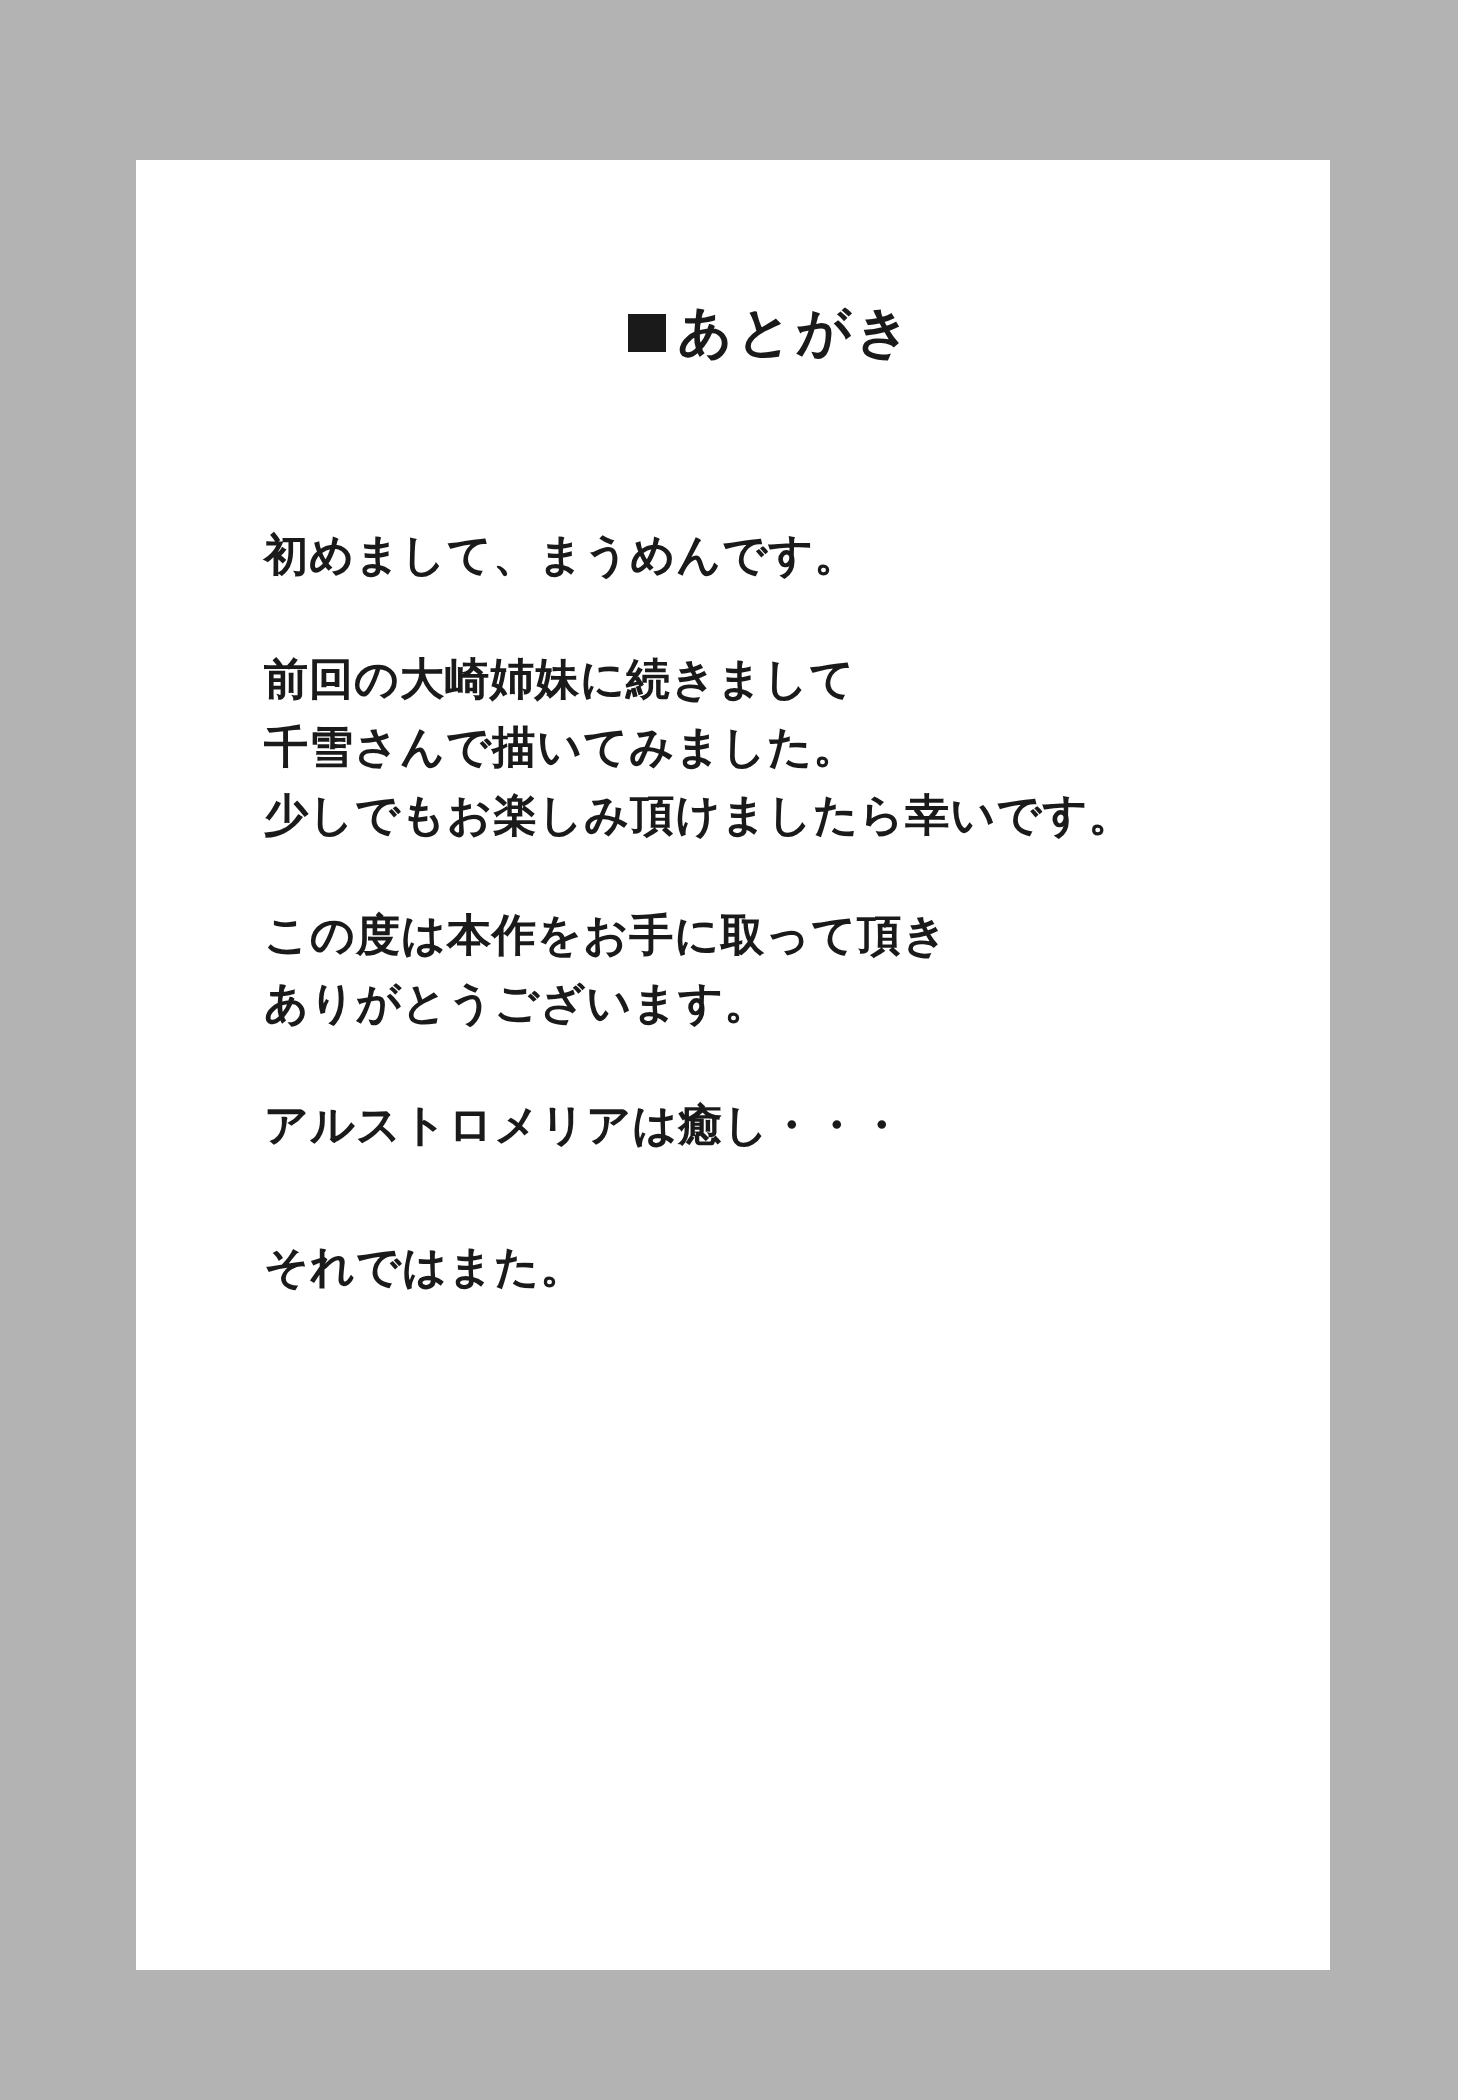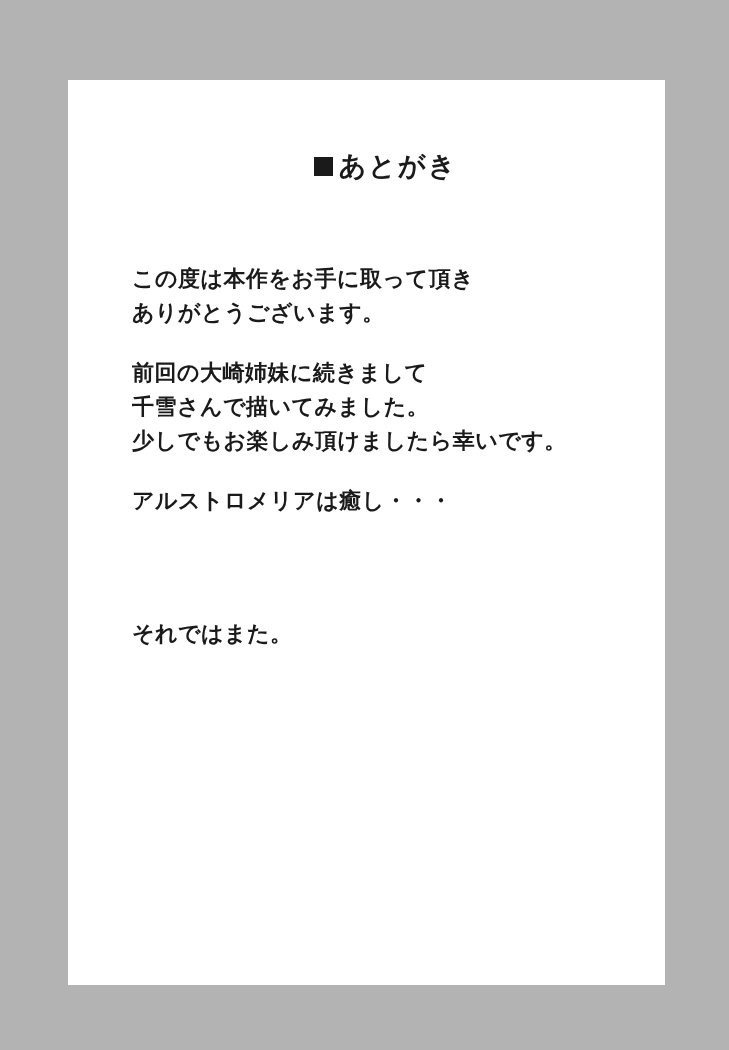--- a/index.html
+++ b/index.html
@@ -80,24 +80,25 @@
 <body>
 
 <div class="page-frame">
   <div class="page-sheet">
 
     <div class="afterword-heading">
       <span class="marker"></span><span>あとがき</span>
     </div>
 
     <div class="body-block">
-      <p class="para p2">この度は本作をお手に取って頂き
-ありがとうございます。</p>
+      <p class="para p1">初めまして、まうめんです。</p>
       <p class="para p3">前回の大崎姉妹に続きまして
 千雪さんで描いてみました。
 少しでもお楽しみ頂けましたら幸いです。</p>
+      <p class="para p2">この度は本作をお手に取って頂き
+ありがとうございます。</p>
       <p class="para p4">アルストロメリアは癒し・・・</p>
     </div>
 
     <div class="closing">それではまた。</div>
 
   </div>
 </div>
 
 </body></html>

